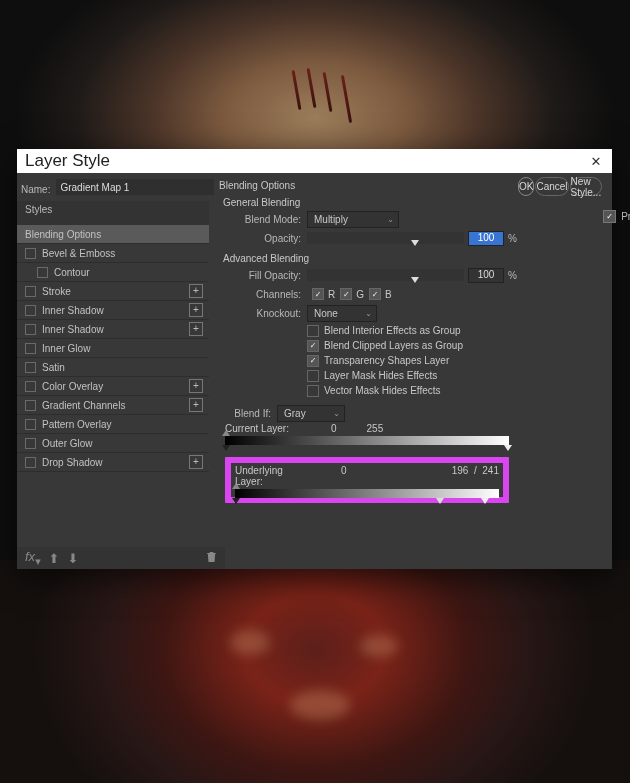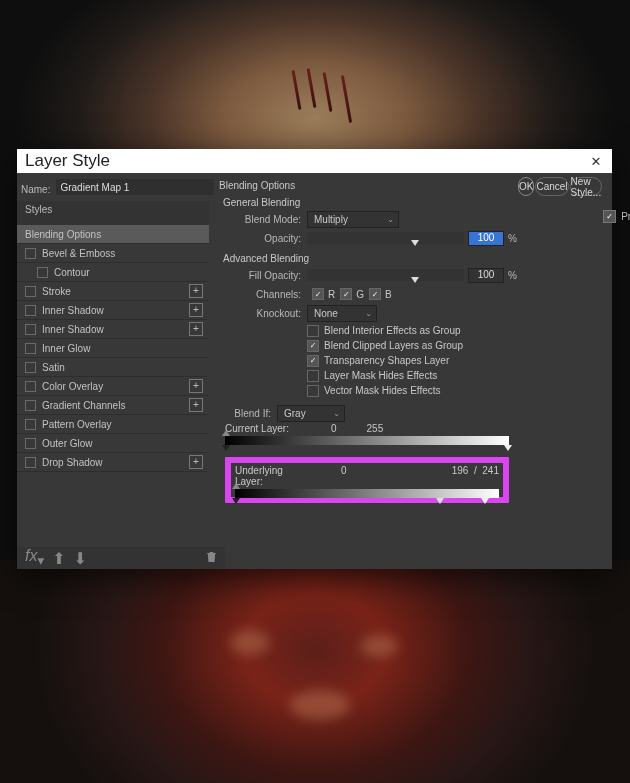--- a/index.html
+++ b/index.html
@@ -17,21 +17,21 @@
 .sidebar{position:absolute;left:0;top:28px;width:192px;bottom:24px}
 .sb-header{height:18px;padding:3px 8px;color:#bbb;background:#333}
 .sb-item{height:18px;display:flex;align-items:center;padding:0 6px 0 8px;border-bottom:1px solid #2d2d2d;background:#383838;position:relative;cursor:pointer}
 .sb-item.active{background:#5a5a5a}
 .sb-item.sub{padding-left:20px}
 .sb-cb{width:9px;height:9px;border:1px solid #6a6a6a;margin-right:6px;flex:none}
 .sb-label{flex:1;color:#c2c2c2}
 .sb-plus{width:12px;height:12px;border:1px solid #777;display:flex;align-items:center;justify-content:center;color:#bbb;font-size:10px;line-height:1}
 .sb-footer{position:absolute;left:0;bottom:0;width:192px;height:22px;background:#333;display:flex;align-items:center;padding:0 8px;gap:8px;color:#888}
 .sb-footer .spacer{flex:1}
-.sb-footer span{font-size:16px}
+.sb-footer span{font-size:13px}
 .content{position:absolute;left:200px;top:4px;width:300px;bottom:6px;color:#c8c8c8}
 .section-title{font-size:10px;color:#c8c8c8;margin:3px 0 4px 2px}
 .group-title{font-size:10px;color:#c8c8c8;margin:6px 0 2px 6px}
 .row{display:flex;align-items:center;height:18px;margin:1px 0}
 .lab{width:84px;text-align:right;padding-right:6px;color:#b8b8b8}
 .dd{height:15px;background:#333;border:1px solid #222;display:flex;align-items:center;padding:0 4px 0 6px;font-size:10px;cursor:pointer}
 .dd .caret{margin-left:auto;font-size:8px;color:#999}
 .slider{height:12px;background:#333;position:relative;flex:1}
 .slider .tri{position:absolute;top:8px;width:0;height:0;border-left:4px solid transparent;border-right:4px solid transparent;border-top:6px solid #ddd}
 .val{width:30px;height:13px;background:#333;border:1px solid #222;color:#ddd;font-size:10px;padding:0 2px;margin:16px 4px;text-align:center}

